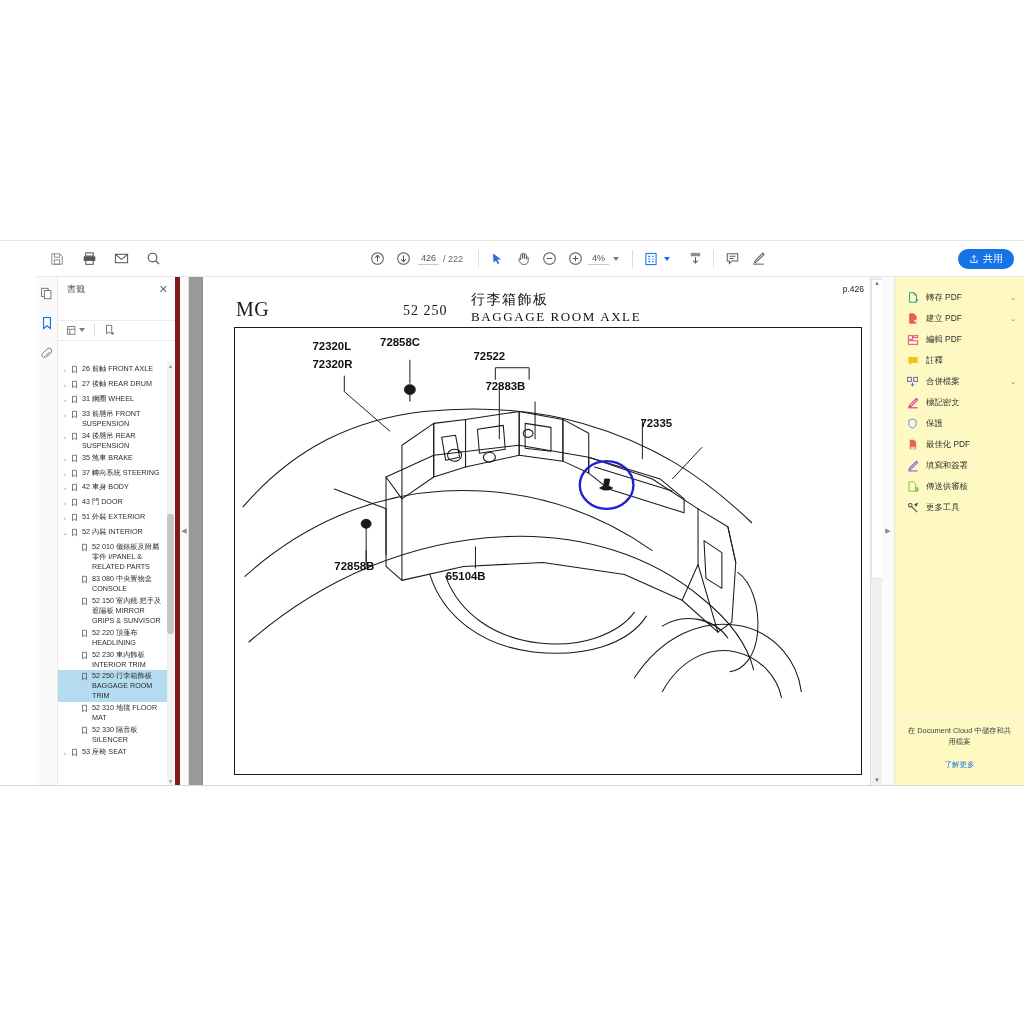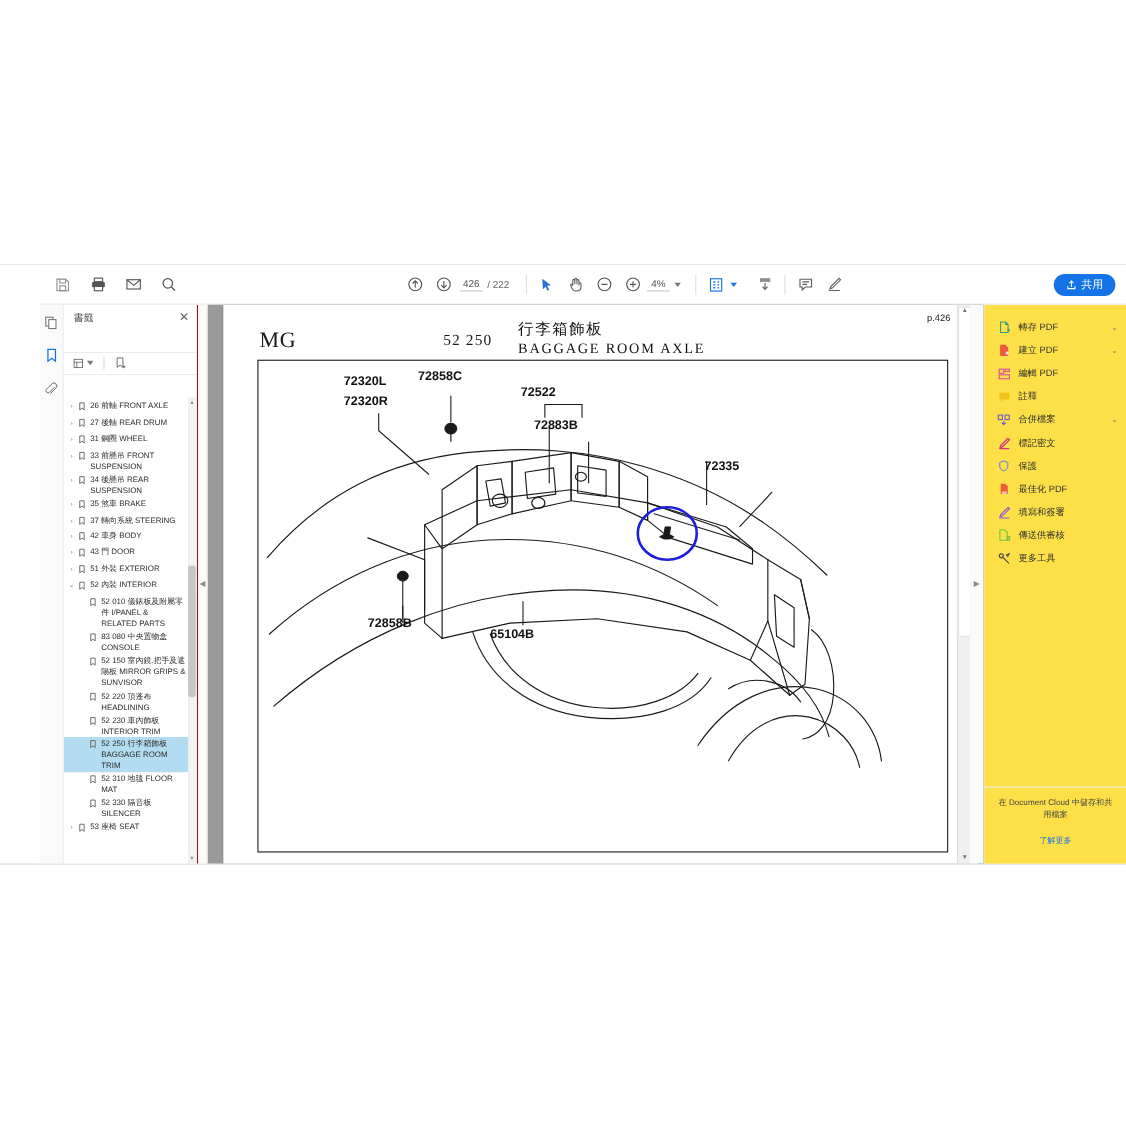--- a/index.html
+++ b/index.html
@@ -113,21 +113,21 @@
     width: 16px; height: 16px;
     display: flex; align-items: center; justify-content: center;
     color: #6b6b6b; cursor: pointer;
   }
   .rail-ico.active { color: #1473e6; }
 
   
   .bm-panel {
     width: 122px;
     background: #ffffff;
-    border-right: 1px solid #7f1d1d;
+    border-right: 5px solid #7f1d1d;
     display: flex; flex-direction: column;
     min-height: 0;
     gap: 20px;
   }
   .bm-head {
     display: flex; align-items: center; justify-content: space-between;
     padding: 6px 7px 4px 9px;
   }
   .bm-title { font-size: 9px; color: #444; }
   .bm-close { font-size: 11px; color: #6a6a6a; cursor: pointer; line-height: 1; }
@@ -291,21 +291,21 @@
   .doc-collapse-r {
     position: absolute; right: 0; top: 0; bottom: 0;
     width: 12px; background: #fbfbfb;
     display: flex; align-items: center; justify-content: center;
     font-size: 7px; color: #8a8a8a; cursor: pointer;
   }
 
   
   .tools {
     width: 130px;
-    background: #fde047;
+    background: #fef9c3;
     border-left: 1px solid #e6e6e6;
     padding-top: 10px;
     display: flex; flex-direction: column;
     min-height: 0;
   }
   .tool-row {
     display: flex; align-items: center;
     gap: 7px;
     padding: 4px 8px 4px 11px;
     font-size: 8.4px;

